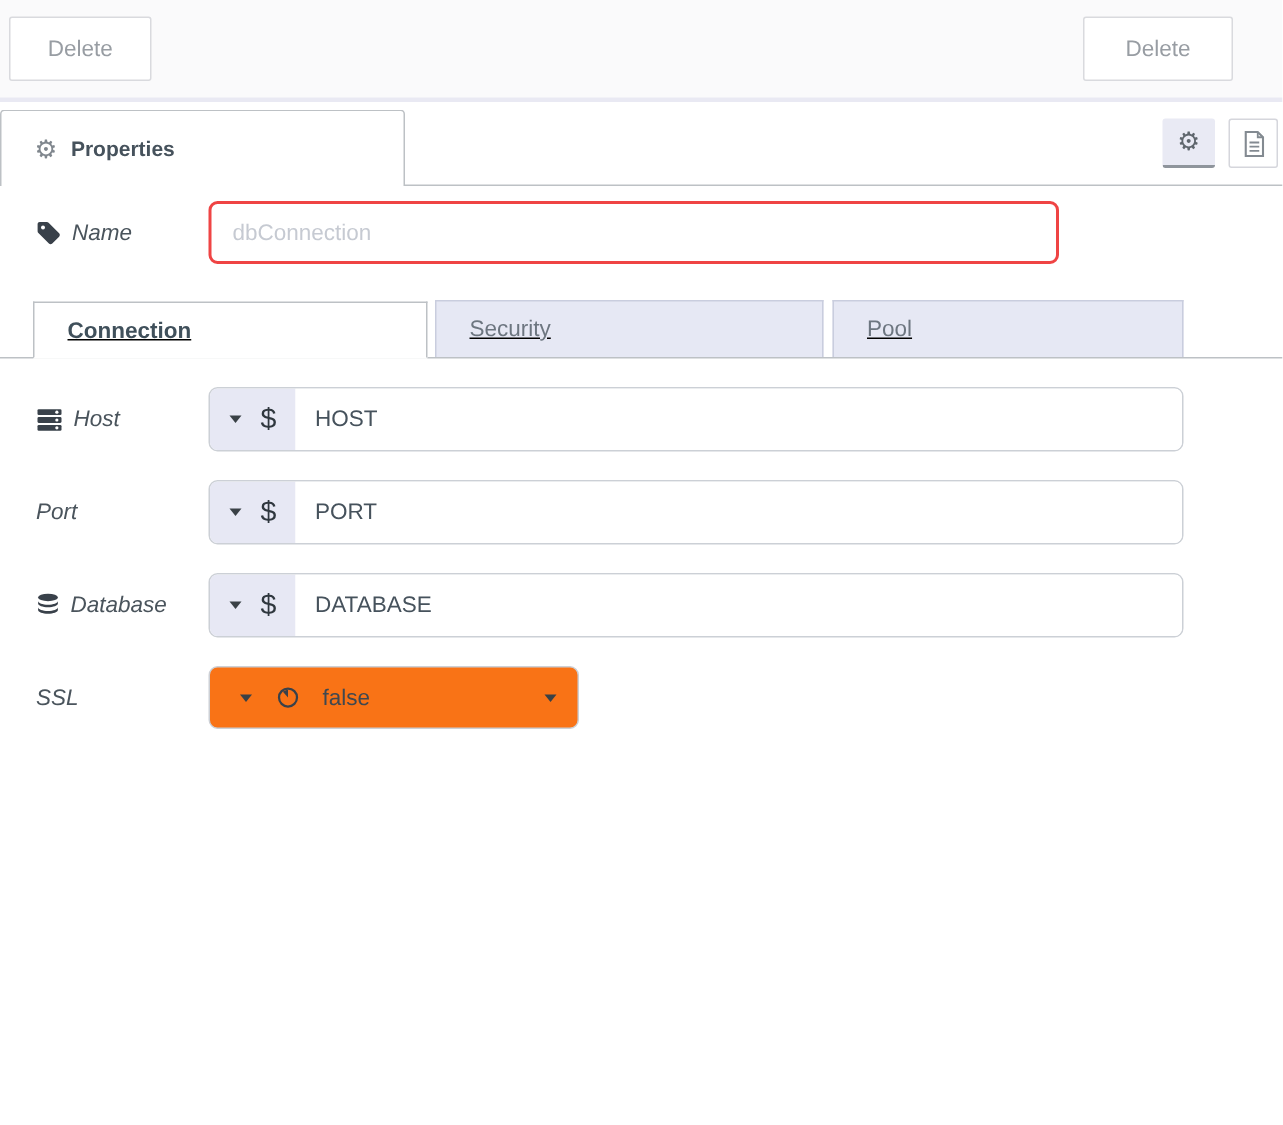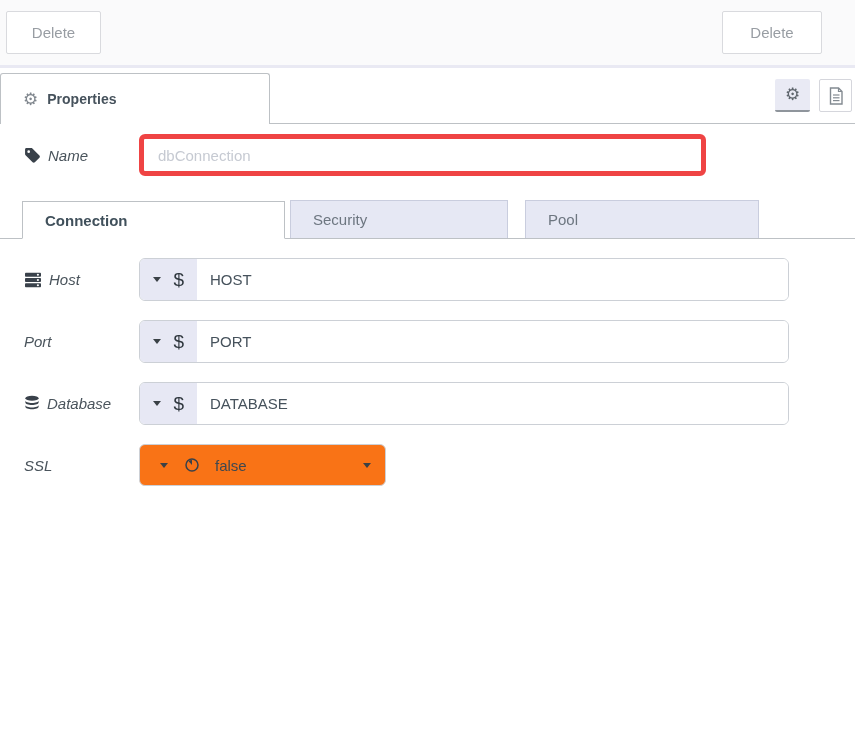--- a/index.html
+++ b/index.html
@@ -40,35 +40,35 @@
   .side-btn.gear .gear-glyph { font-size:17px; color:#5f666d; line-height:1; }
   .side-btn.doc { right:3px; width:33px; }
 
   
   .content { padding-top:10px; }
   .frow { display:flex; align-items:center; margin-bottom:19px; }
   .flabel { width:139px; padding-left:24px; display:flex; align-items:center;
     gap:7px; font-size:15px; color:#4a545c; flex-shrink:0;font-style:italic; }
   .flabel svg { flex-shrink:0; }
 
-  .name-input { width:567px; height:42px; border:5px solid #ef4444; border-radius:6px;
+  .name-input { width:567px; height:42px; border:2px solid #ef4444; border-radius:6px;
     font-family:inherit; font-size:15px; padding:0 14px; color:#46525c; outline:none; }
   .name-input::placeholder { color:#c6cad2; }
 
   
   .subtabs { display:flex; align-items:flex-end; height:39px;
-    border-bottom:1px solid #bdc1c5; padding-left:22px; margin:24px 0 19px 0; }
+    border-bottom:1px solid #bdc1c5; padding-left:22px; margin:24px 0 19px 0;text-decoration:underline; }
   .subtab { height:38px; display:flex; align-items:center; padding-left:22px;
     font-size:15px; cursor:pointer; }
   .subtab.active { width:263px; background:#fff; border:1px solid #bdc1c5;
     border-bottom:1px solid #fff; margin-bottom:-1px; color:#40505b;
     font-weight:bold; margin-right:5px; }
   .subtab.inactive { background:#e6e8f4; border:1px solid #c9cdde; border-bottom:none;
     color:#6d7680; }
-  .subtab.security { width:218px; margin-right:17px; }
+  .subtab.security { width:259px; margin-right:6px; }
   .subtab.pool { width:234px; }
 
   
   .tgroup { width:650px; height:43px; border:1px solid #ccd0d6; border-radius:6px;
     display:flex; overflow:hidden; background:#fff; }
   .tprefix { width:57px; background:#e7e8f4; display:flex; align-items:center;
     justify-content:space-evenly; cursor:pointer; flex-shrink:0; }
   .caret { width:0; height:0; border-left:4.5px solid transparent;
     border-right:4.5px solid transparent; border-top:5.5px solid #3a4146; }
   .tsymbol { font-size:19px; color:#2f373e; }

